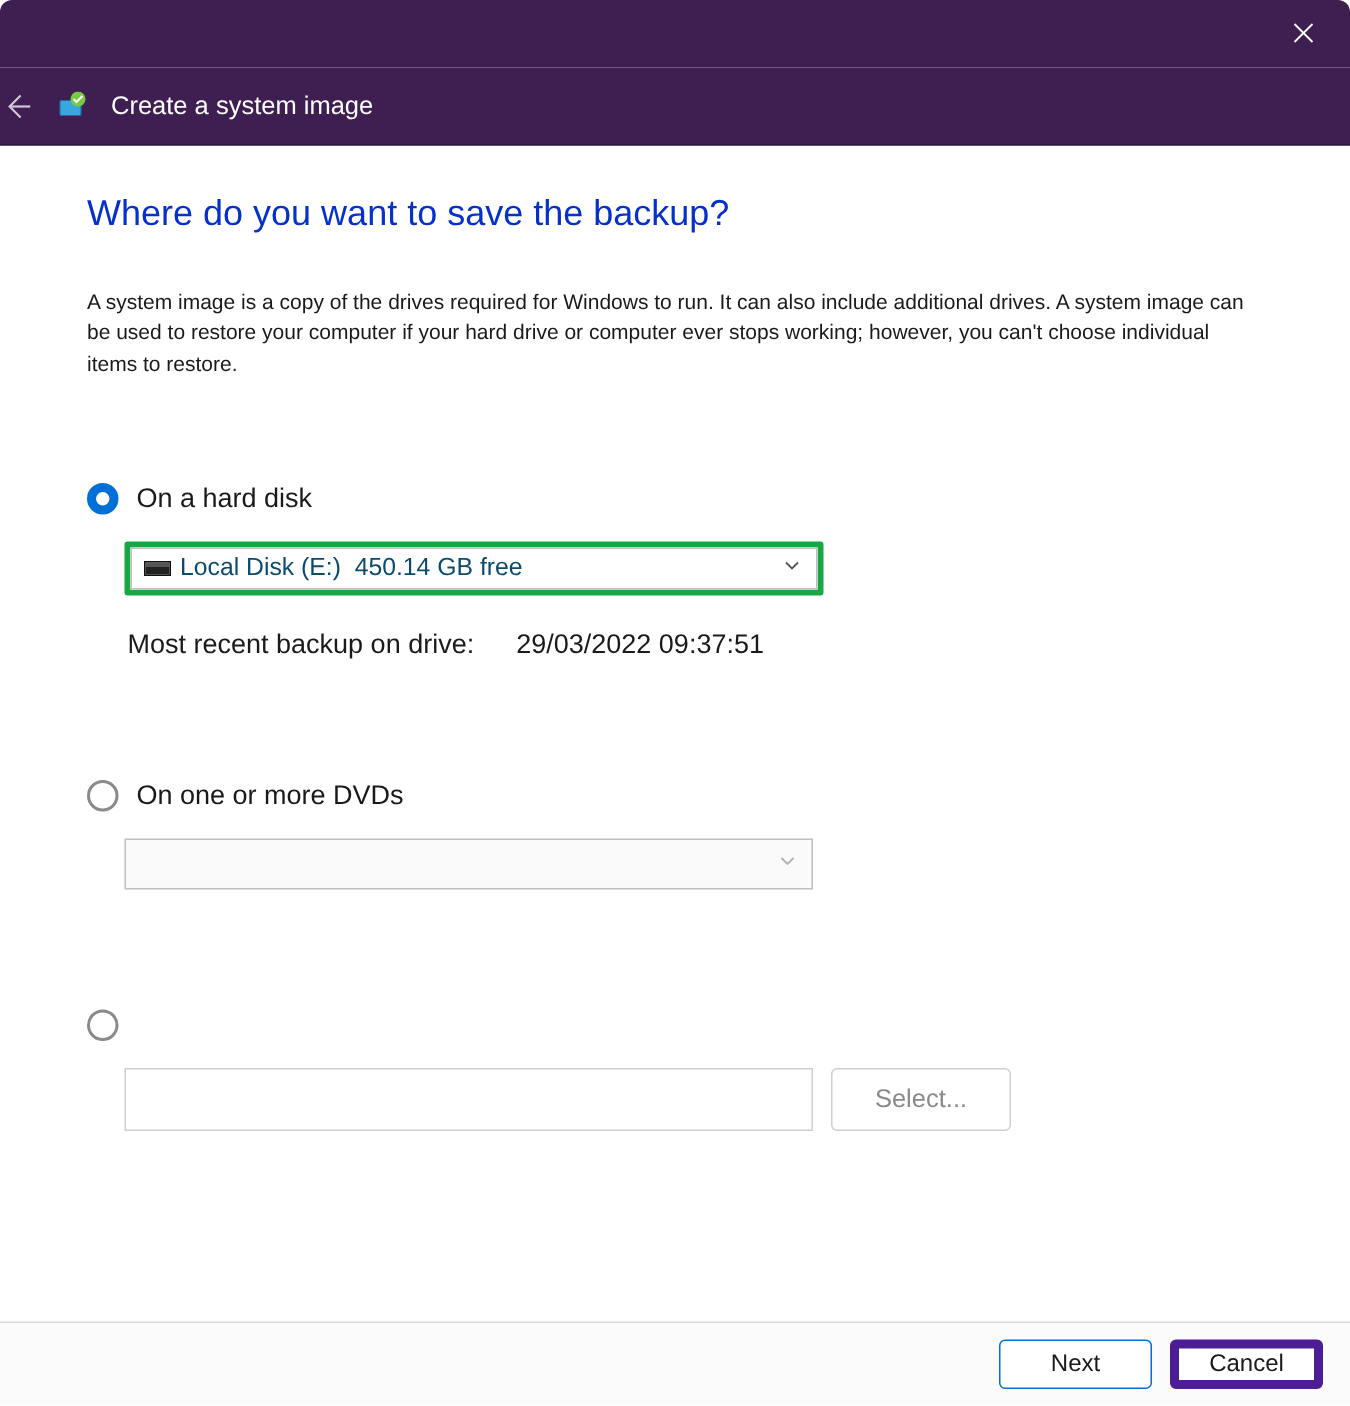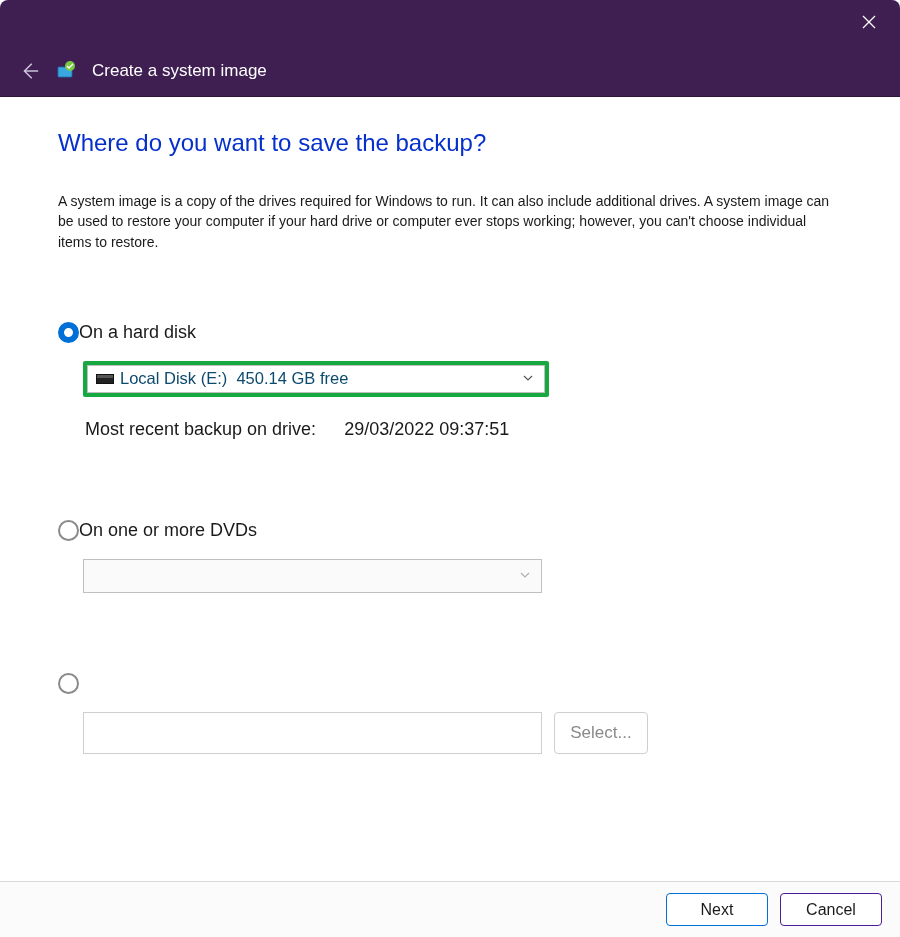--- a/index.html
+++ b/index.html
@@ -31,21 +31,20 @@
       font-size: 18px;
       line-height: 1;
       cursor: pointer;
       padding: 6px;
     }
     .header {
       height: 52px;
       background: #3f1e52;
       display: flex;
       align-items: center;
-      padding-left: 18px;
       gap: 16px;
       border-bottom: 1px solid #2e1540;
     }
     .back-arrow {
       color: #d0c6da;
       cursor: pointer;
       display: flex;
       align-items: center;
     }
     .header-icon {
@@ -79,20 +78,21 @@
     }
     .option-group {
       margin-bottom: 80px;
     }
     .option-group.tight {
       margin-bottom: 80px;
     }
     .radio-row {
       display: flex;
       align-items: flex-start;
+      gap: 12px;
       margin-bottom: 18px;
     }
     .radio {
       width: 21px;
       height: 21px;
       border-radius: 50%;
       cursor: pointer;
       flex-shrink: 0;
     }
     .radio.selected {
@@ -174,21 +174,21 @@
     .text-input {
       width: 459px;
       height: 42px;
       border: 1px solid #cfcfcf;
       background: #ffffff;
       padding: 0 10px;
       font-size: 16px;
       color: #1a1a1a;
     }
     .select-btn {
-      width: 94px;
+      width: 120px;
       height: 42px;
       border: 1px solid #cfcfcf;
       background: #ffffff;
       color: #8a8a8a;
       font-size: 17px;
       cursor: default;
       border-radius: 4px;
     }
     .footer {
       height: 56px;
@@ -206,21 +206,21 @@
       border-radius: 4px;
       font-size: 16px;
       cursor: pointer;
       background: #ffffff;
     }
     .btn-primary {
       border: 1.5px solid #006fd6;
       color: #1a1a1a;
     }
     .btn-secondary {
-      border: 1px solid #4c1d95;
+      border: 6px solid #4c1d95;
       color: #1a1a1a;
     }
   </style>
 </head>
 <body>
 
 <div class="titlebar">
   <span class="close-x">
     <svg width="14" height="14" viewBox="0 0 14 14">
         <line x1="1" y1="1" x2="13" y2="13" stroke="#fff" stroke-width="1.2"></line>

